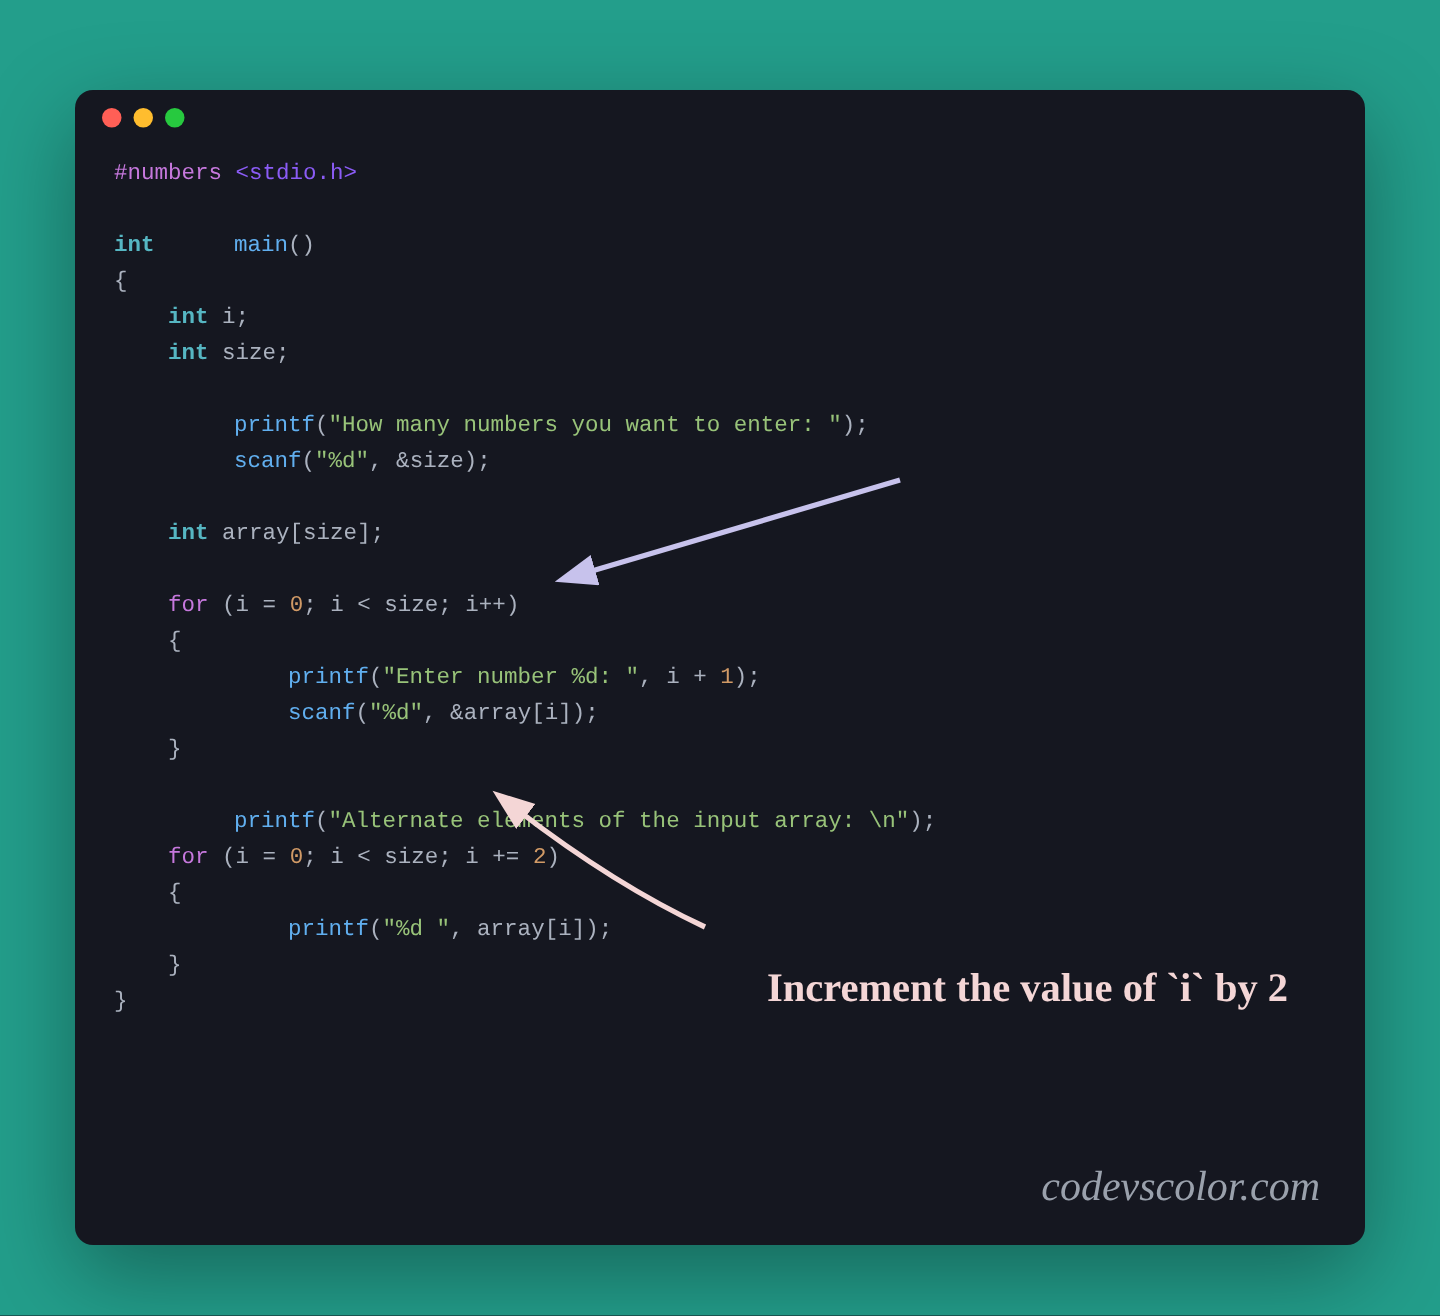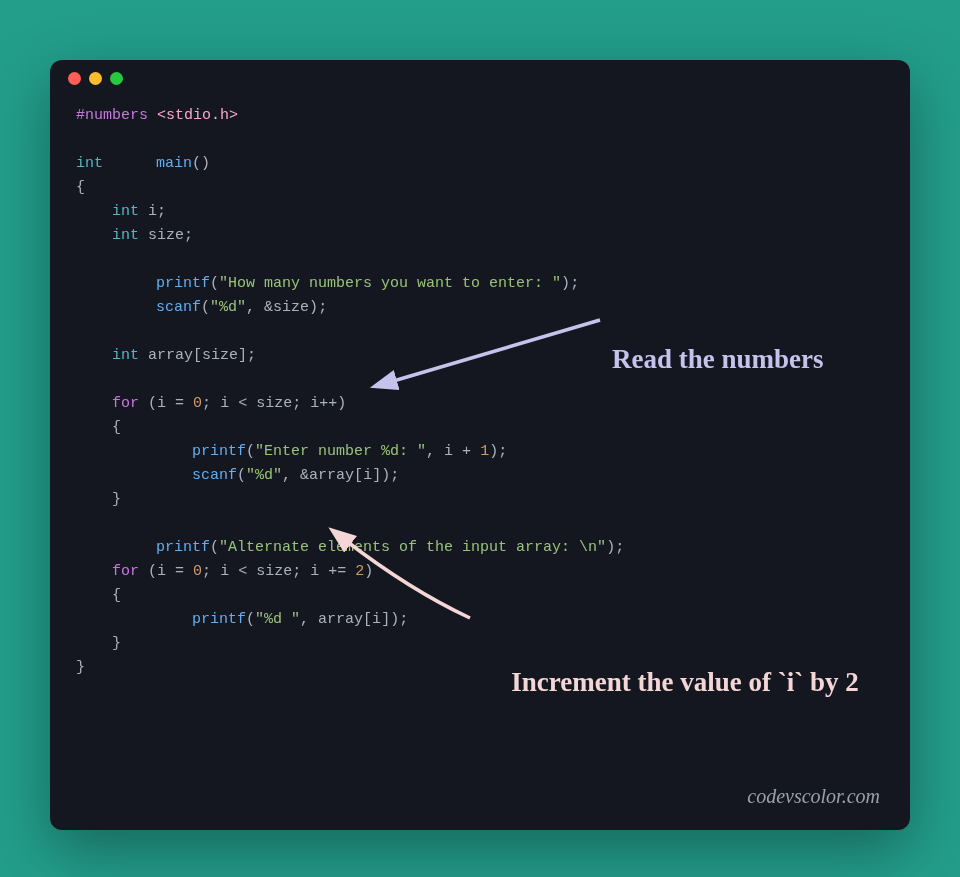--- a/index.html
+++ b/index.html
@@ -28,38 +28,38 @@
   .dot.g { background:#27c93f; }
   .code {
     padding:8px 26px 0 26px;
     font-size:15px;
     line-height:1.6;
     color:#e6edf3;
     white-space:pre;
     font-family:'Menlo','Consolas','Courier New',monospace;
   }
   .mg { color:#c678dd; }     
-  .bl { color:#56b6c2; }     
+  .bl { color:#56b6c2;font-weight:bold; }     
   .fn { color:#61afef;margin-left:44px; }     
   .wh { color:#abb2bf; }     
   .st { color:#98c379; }     
   .nm { color:#d19a66; }     
-  .pk { color:#f9a8d4;text-align:right; }     
+  .pk { color:#8b5cf6;text-align:right; }     
   .annot {
     position:absolute;
     font-family:'Comic Sans MS','Chalkboard SE','Marker Felt',cursive;
     font-weight:600;
     pointer-events:none;
   }
   .annot1 { color:#c7c2ec; font-size:27px; left:562px; top:284px; }
-  .annot2 { color:#f4d6d6; font-size:27px; left:435px; top:580px; width:400px; text-align:center; line-height:1.35;margin-top:24px; }
+  .annot2 { color:#f4d6d6; font-size:27px; left:435px; top:580px; width:400px; text-align:center; line-height:1.35; }
   .watermark {
     position:absolute; right:30px; bottom:22px;
     font-family:'Brush Script MT','Segoe Script',cursive;
-    color:#9aa1ac; font-size:20px; font-style:italic;
+    color:#9aa1ac; font-size:28px; font-style:italic;
   }
   svg.arrows { position:absolute; left:0; top:0; width:860px; height:770px; pointer-events:none; }
 </style>
 </head>
 <body>
 
 <div class="editor-window">
   <div class="title-bar">
     <div class="dot r"></div>
     <div class="dot y"></div>
@@ -97,17 +97,16 @@
         <path d="M0,0 L0,6 L8,3 z" fill="#c7c2ec"></path>
       </marker>
       <marker id="ah2" markerWidth="10" markerHeight="10" refX="2" refY="3" orient="auto">
         <path d="M0,0 L0,6 L8,3 z" fill="#f4d6d6"></path>
       </marker>
     </defs>
     <path d="M550 260 Q 450 290 340 322" stroke="#c7c2ec" stroke-width="3.5" fill="none" marker-end="url(#ah1)"></path>
     <path d="M420 558 Q 360 530 295 480" stroke="#f4d6d6" stroke-width="3.5" fill="none" marker-end="url(#ah2)"></path>
   </svg>
 
-  <div class="annot annot1">Read the numbers</div>
   <div class="annot annot2">Increment the value of `i` by 2</div>
 
   <div class="watermark">codevscolor.com</div>
 </div>
 
 </body></html>

